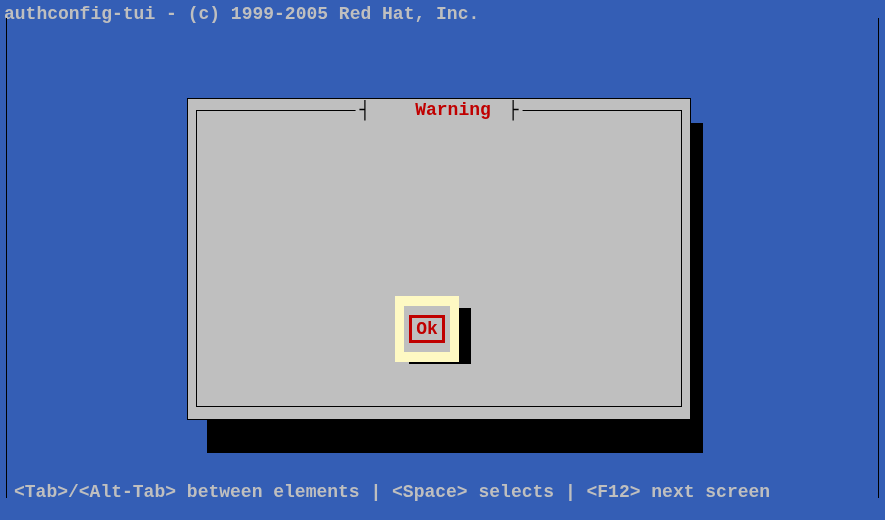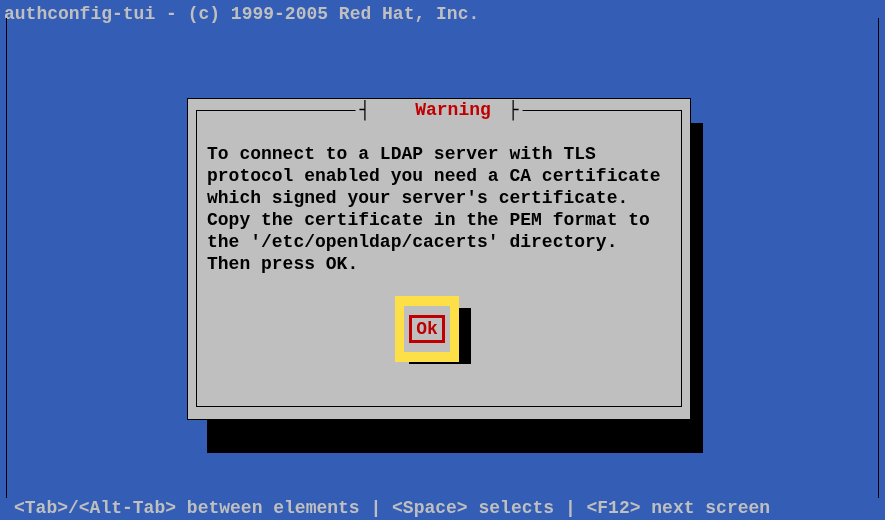--- a/index.html
+++ b/index.html
@@ -106,21 +106,21 @@
       height: 56px;
       background: #000;
     }
     
     .button-outer {
       position: absolute;
       top: 278px;
       left: 388px;
       width: 64px;
       height: 66px;
-      background: #fde047;
+      background: #fef9c3;
       display: flex;
       align-items: center;
       justify-content: center;
     }
     
     .button-mid {
       width: 46px;
       height: 46px;
       background: #bfbfbf;
       display: flex;
@@ -143,21 +143,21 @@
       font-size: 18px;
       font-weight: bold;
     }
     
     .footer {
       position: absolute;
       bottom: 0;
       left: 0;
       right: 0;
       color: #bfbfbf;
-      padding: 0 14px 2px 14px;
+      padding: 0 14px 18px 14px;
       font-size: 18px;
       line-height: 20px;
       white-space: nowrap;
     }
   </style>
 </head>
 <body>
 
 <div class="header">
   <span>authconfig-tui - (c) 1999-2005 Red Hat, Inc.</span>
@@ -167,26 +167,20 @@
 
   <div class="dialog-shadow"></div>
 
   <div class="dialog">
     <div class="dialog-inner-frame">
       <div class="dialog-title-wrap">
         <span class="title-pipe">┤</span>
         <span class="dialog-title">Warning</span>
         <span class="title-pipe">├</span>
       </div>
-      <div class="dialog-body">To connect to a LDAP server with TLS
-protocol enabled you need a CA certificate
-which signed your server's certificate.
-Copy the certificate in the PEM format to
-the '/etc/openldap/cacerts' directory.
-Then press OK.</div>
     </div>
   </div>
 
   <div class="button-shadow"></div>
   <div class="button-outer">
     <div class="button-mid">
       <div class="button-inner">
         <span class="button-text">Ok</span>
       </div>
     </div>

